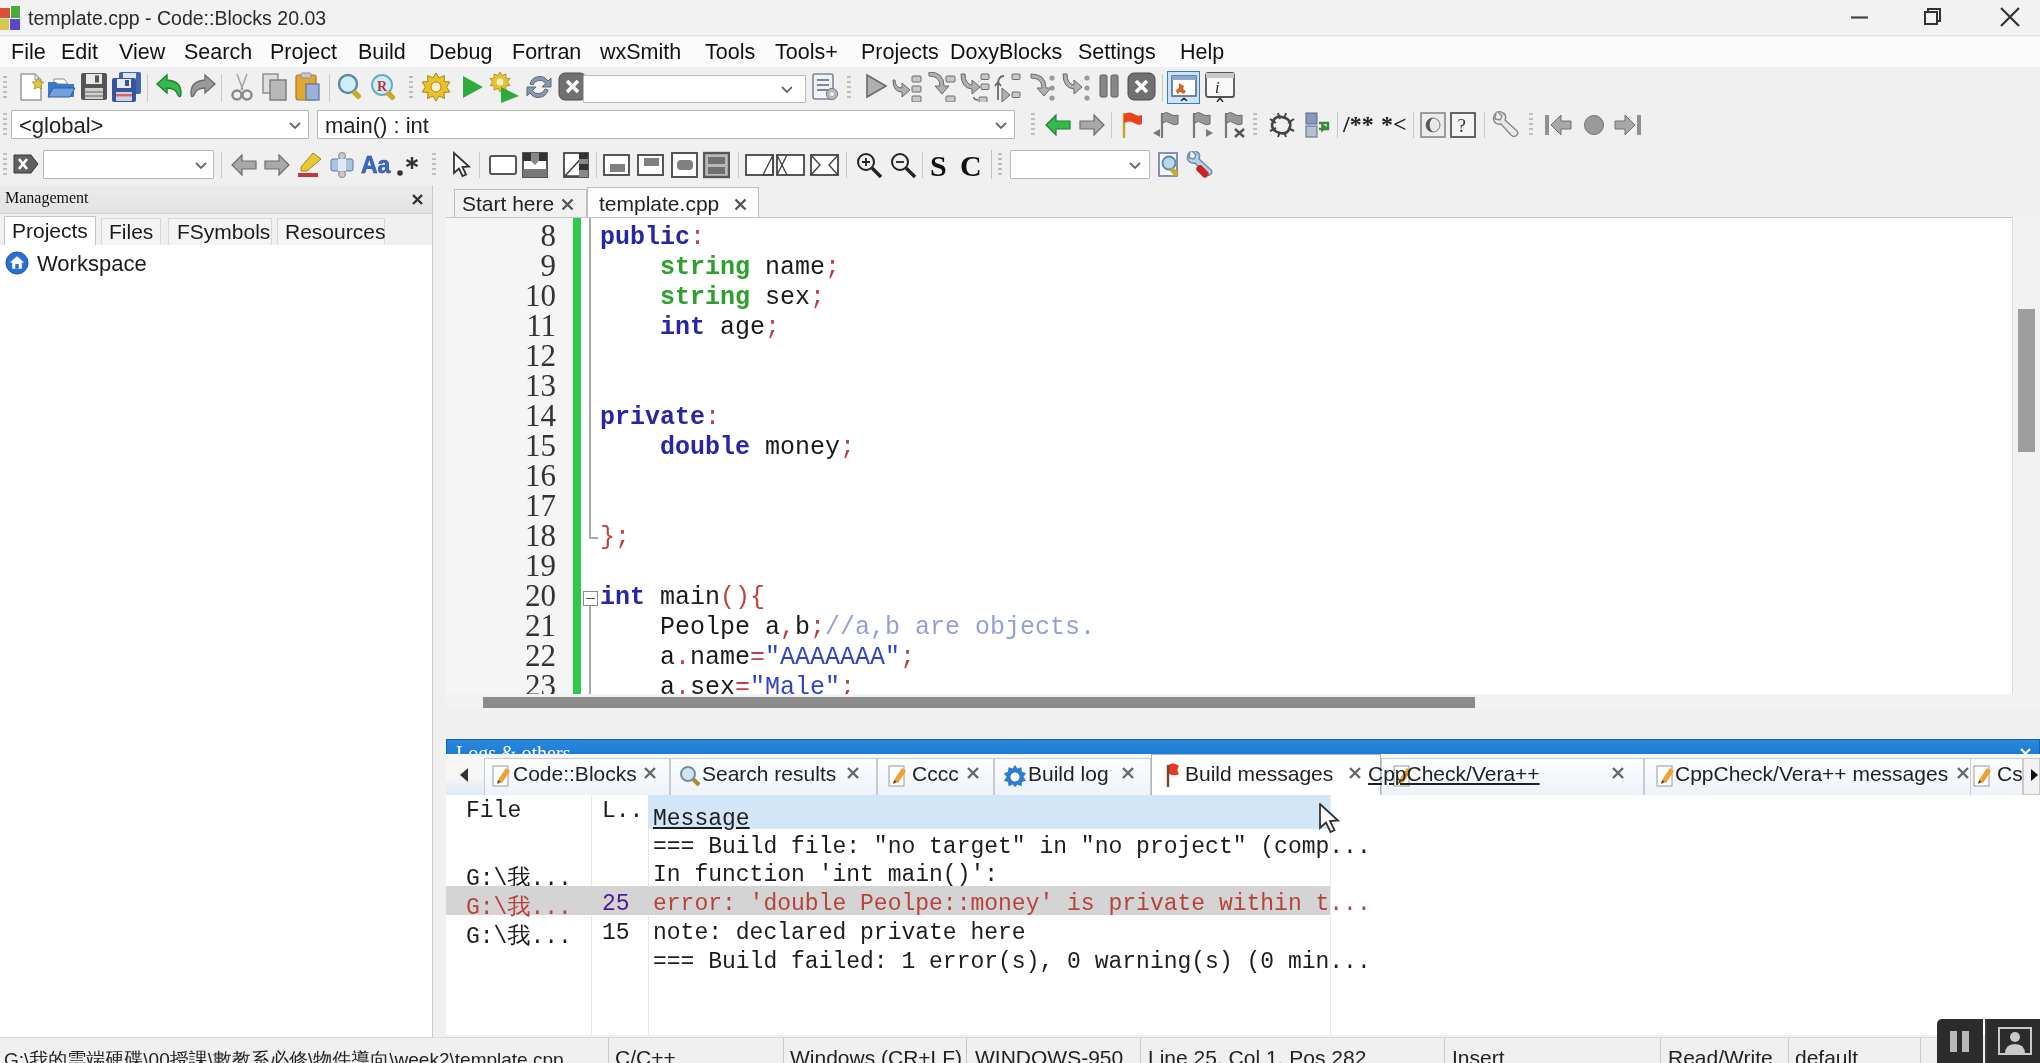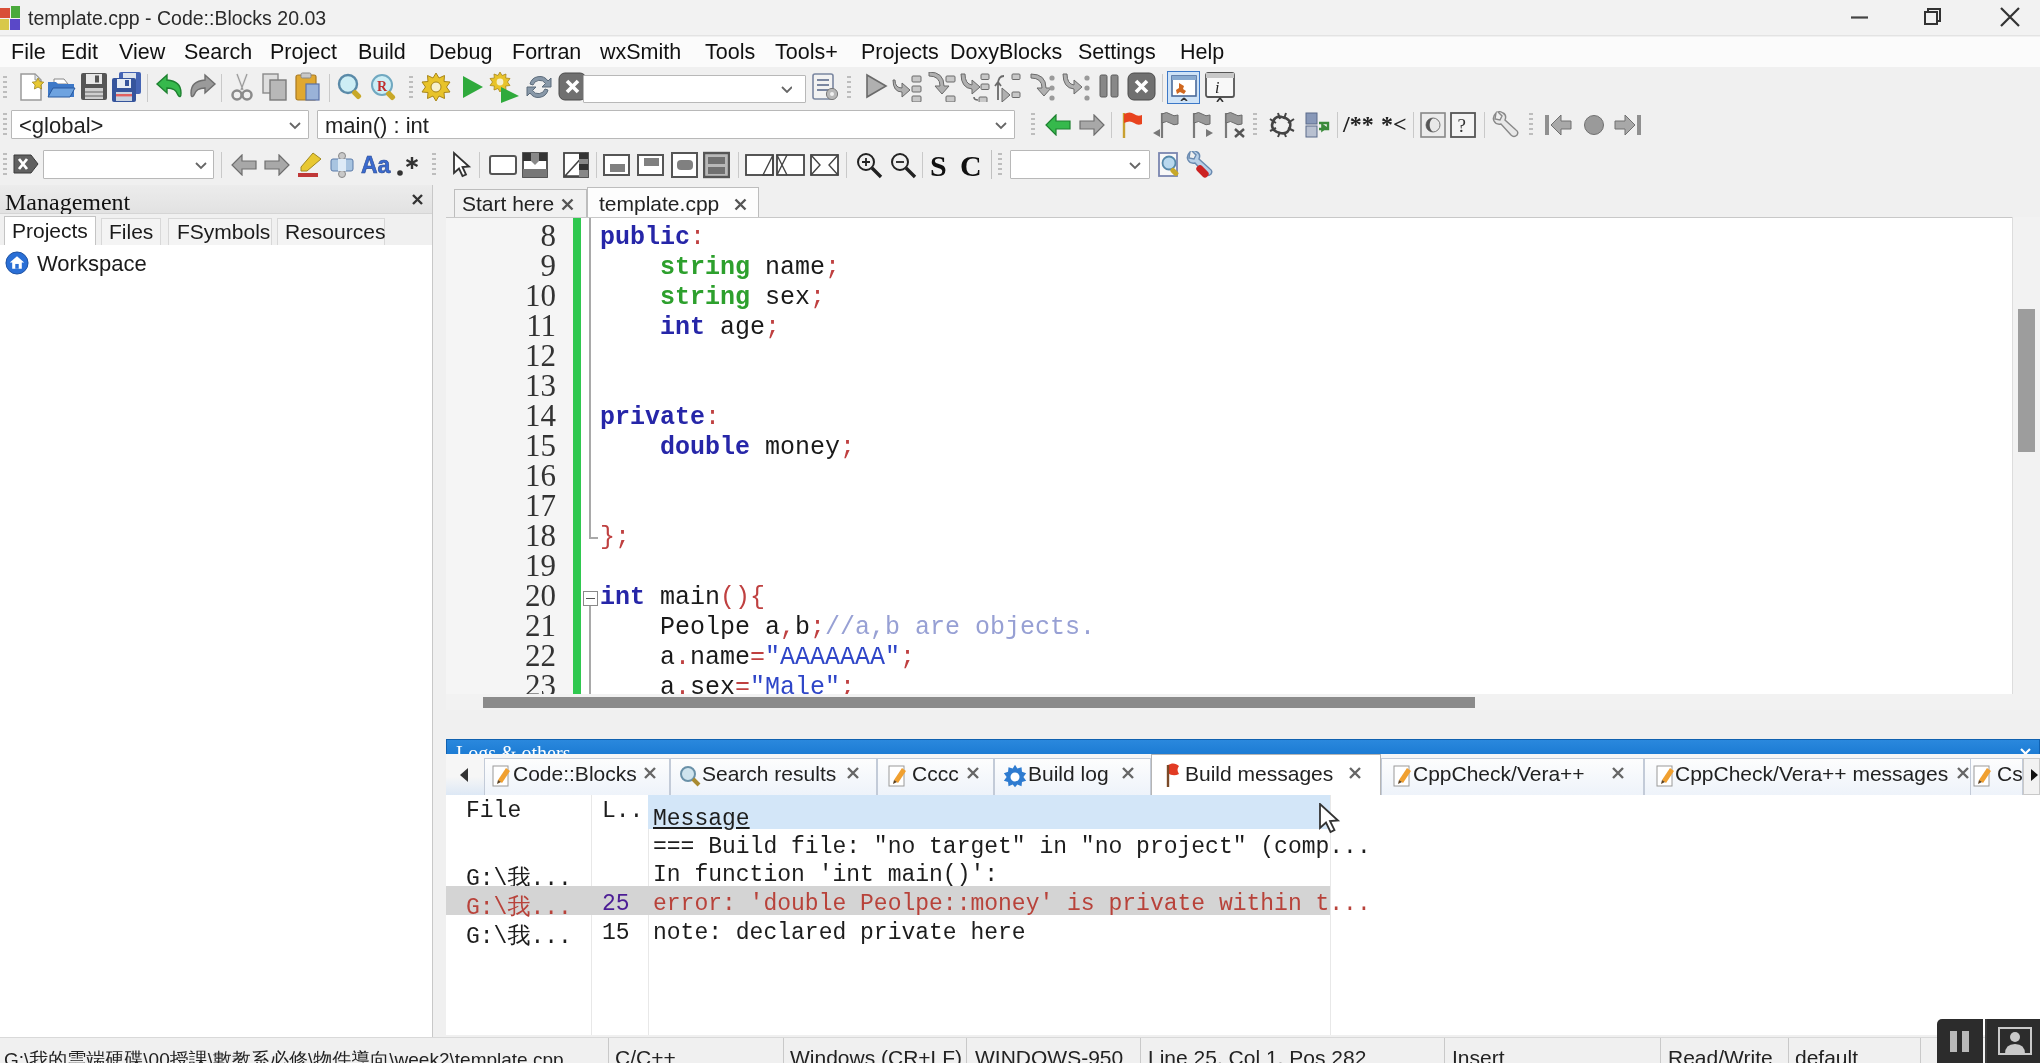--- a/index.html
+++ b/index.html
@@ -462,21 +462,21 @@
     </svg>
 
 <svg class="abs" style="left:1186px;top:84px" width="28" height="28" viewBox="0 0 28 28">
       <path d="M4 1 Q0 5 2 9 Q4 13 9 12 L19 23 Q22 26 25 23 Q27 20 24 18 L13 8 Q15 3 11 1 Q8 -1 6 0 L10 4 L8 8 L3 7 Z" fill="#b8d0e8" stroke="#6a8ab0" stroke-width="1.4"></path>
       <rect x="14" y="13" width="14" height="7" rx="3" transform="rotate(45 14 13)" fill="#cc2222"></rect>
     </svg>
 </div>
 
 <div class="abs" style="left:0;top:185px;width:433px;height:852px;background:#f0f0f0;border-right:1px solid #c8c8c8;">
   <div class="abs ser" style="left:0;top:0;width:432px;height:29px;background:linear-gradient(#ececec,#e2e2e2);border-bottom:1px solid #d5d5d5;">
-    <span class="abs" style="left:5px;top:4px;font-size:24px;color:#111;">Management</span>
+    <span class="abs" style="left:5px;top:4px;font-size:16px;color:#111;">Management</span>
     <svg class="abs" style="left:410px;top:7px" width="16" height="16">
         <path d="M3 3 L12 12 M12 3 L3 12" stroke="#333" stroke-width="2.4"></path>
       </svg>
   </div>
 
   <div class="abs" style="left:0;top:29px;width:432px;height:31px;background:#f0f0f0;font-size:21px;color:#1a1a1a;">
     <div class="abs" style="left:4px;top:2px;width:92px;height:30px;background:#fff;border:1px solid #c4c4c4;border-bottom:none;"></div>
     <span class="abs" style="left:12px;top:5px;">Projects</span>
     <div class="abs" style="left:101px;top:4px;width:60px;height:28px;background:#f4f4f4;border:1px solid #d8d8d8;border-bottom:none;"></div>
     <span class="abs" style="left:109px;top:6px;">Files</span>
@@ -614,21 +614,21 @@
   <svg class="abs" style="left:902px;top:12px" width="15" height="15">
       <path d="M2 2 L12 12 M12 2 L2 12" stroke="#666" stroke-width="2.4"></path>
     </svg>
 
   <div class="abs" style="left:935px;top:4px;width:263px;height:37px;background:linear-gradient(#fdfdfd,#eef3fa);border:1px solid #c3cbd8;border-bottom:none;"></div>
   <svg class="abs" style="left:947px;top:10px" width="20" height="24" viewBox="0 0 20 24">
       <rect x="1" y="2" width="15" height="20" fill="#fff" stroke="#9a9a9a"></rect>
       <path d="M6 16 L14 4 L18 7 L10 19 Z" fill="#f0a030"></path>
       <path d="M6 16 L5 20 L9 18 Z" fill="#5a4020"></path>
     </svg>
-  <span class="abs" style="left:967px;top:8px;">CppCheck/Vera++</span>
+  <span class="abs" style="left:922px;top:8px;text-decoration:underline;">CppCheck/Vera++</span>
   <svg class="abs" style="left:1165px;top:12px" width="15" height="15">
       <path d="M2 2 L12 12 M12 2 L2 12" stroke="#666" stroke-width="2.4"></path>
     </svg>
 
   <div class="abs" style="left:1198px;top:4px;width:345px;height:37px;background:linear-gradient(#fdfdfd,#eef3fa);border:1px solid #c3cbd8;border-bottom:none;"></div>
   <svg class="abs" style="left:1210px;top:10px" width="20" height="24" viewBox="0 0 20 24">
       <rect x="1" y="2" width="15" height="20" fill="#fff" stroke="#9a9a9a"></rect>
       <path d="M6 16 L14 4 L18 7 L10 19 Z" fill="#f0a030"></path>
       <path d="M6 16 L5 20 L9 18 Z" fill="#5a4020"></path>
     </svg>
@@ -667,20 +667,21 @@
   
   <div class="abs" style="left:0;top:91px;width:884px;height:29px;background:#d4d4d4;"></div>
   <span class="abs" style="left:20px;top:96px;color:#b8423a;">G:\我...</span>
   <span class="abs" style="left:156px;top:96px;color:#4c1d95;">25</span>
   <span class="abs" style="left:207px;top:96px;color:#b8423a;">error: 'double Peolpe::money' is private within t...</span>
   
   <span class="abs" style="left:20px;top:125px;">G:\我...</span>
   <span class="abs" style="left:156px;top:125px;">15</span>
   <span class="abs" style="left:207px;top:125px;">note: declared private here</span>
   
+  <span class="abs" style="left:207px;top:154px;">=== Build failed: 1 error(s), 0 warning(s) (0 min...</span>
 </div>
 <div class="abs" style="left:446px;top:1035px;width:1594px;height:2px;background:#f0f0f0;"></div>
 
 <div id="statusbar" class="abs" style="left:0;top:1037px;width:2040px;height:26px;background:#f0f0f0;border-top:1px solid #d9d9d9;overflow:hidden;font-size:21px;color:#222;">
   <span class="abs" style="left:4px;top:9px;font-size:19px;">G:\我的雲端硬碟\00授課\數教系必修\物件導向\week2\template.cpp</span>
   <div class="vsep" style="left:608px;top:0;height:26px;"></div>
   <span class="abs" style="left:615px;top:8px;">C/C++</span>
   <div class="vsep" style="left:783px;top:0;height:26px;"></div>
   <span class="abs" style="left:790px;top:8px;">Windows (CR+LF)</span>
   <div class="vsep" style="left:966px;top:0;height:26px;"></div>

